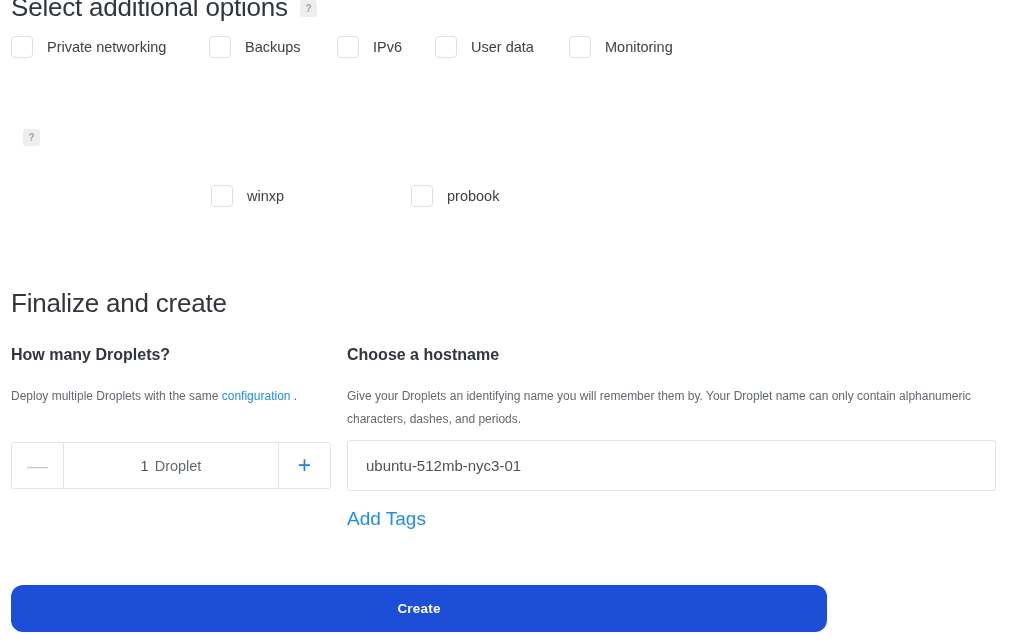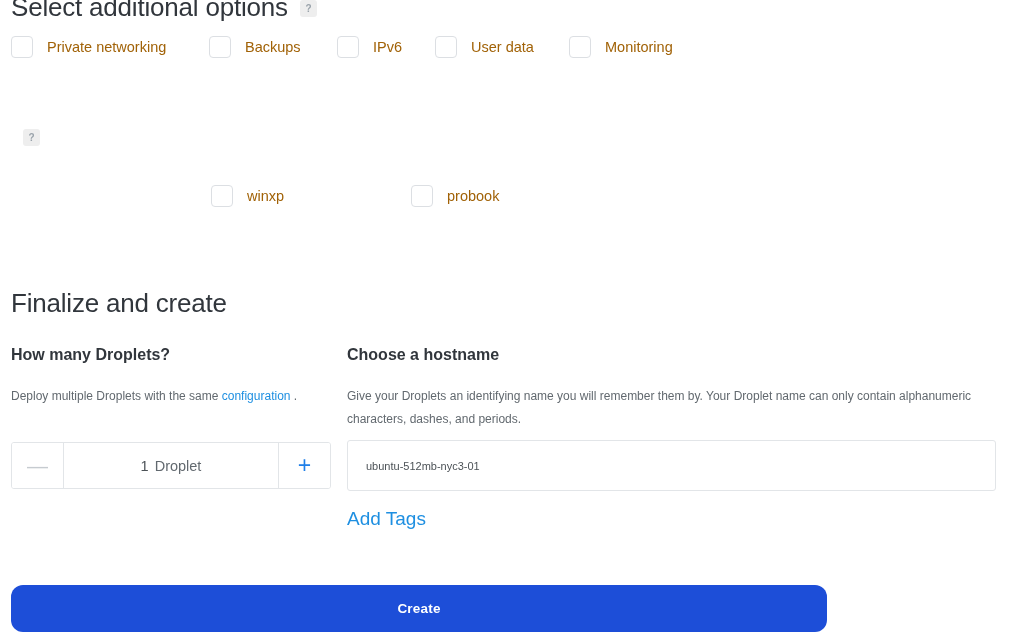--- a/index.html
+++ b/index.html
@@ -66,21 +66,21 @@
     vertical-align: middle;
     flex: 0 0 auto;
   }
   .cb-item {
     display: flex;
     align-items: center;
     position: absolute;
   }
   .cb-label {
     font-size: 14.5px;
-    color: #a16207;
+    color: #404040;
     margin-left: 14px;
     white-space: nowrap;
   }
 
   
   #options-heading { position: absolute; left: 11px; top: -8px; }
   #options-row .cb-item { top: 36px; }
 
   
   #ssh-heading { position: absolute; left: 11px; top: 128px; }
@@ -161,21 +161,21 @@
   #hostname-input {
     position: absolute;
     left: 347px;
     top: 440px;
     width: 649px;
     height: 51px;
     border: 1px solid #e2e5e8;
     border-radius: 3px;
     background: #fff;
     font-family: "Liberation Sans", sans-serif;
-    font-size: 11px;
+    font-size: 15px;
     color: #4c5257;
     padding: 16px 18px;
     outline: none;
   }
   #add-tags-link {
     position: absolute;
     left: 347px;
     top: 508px;
     font-size: 19px;
     color: #1e8fe1;

